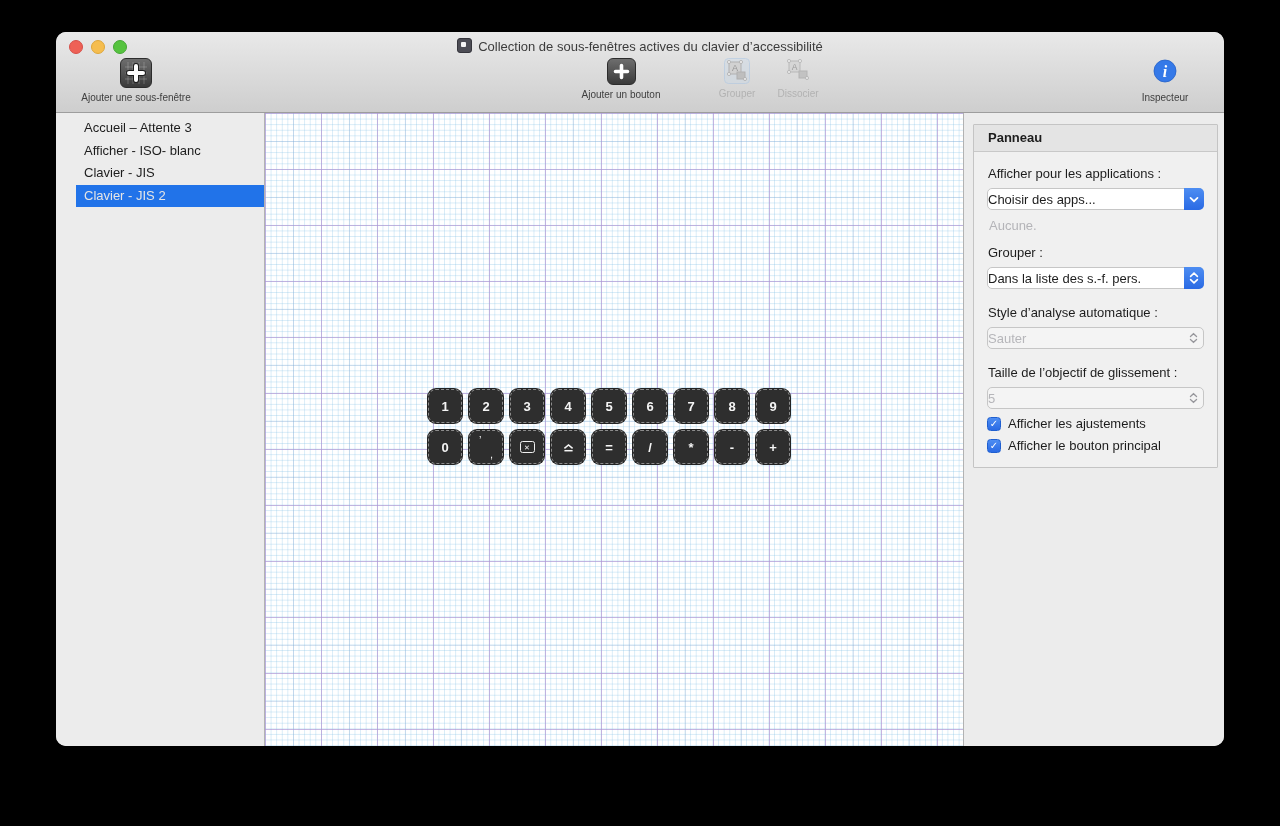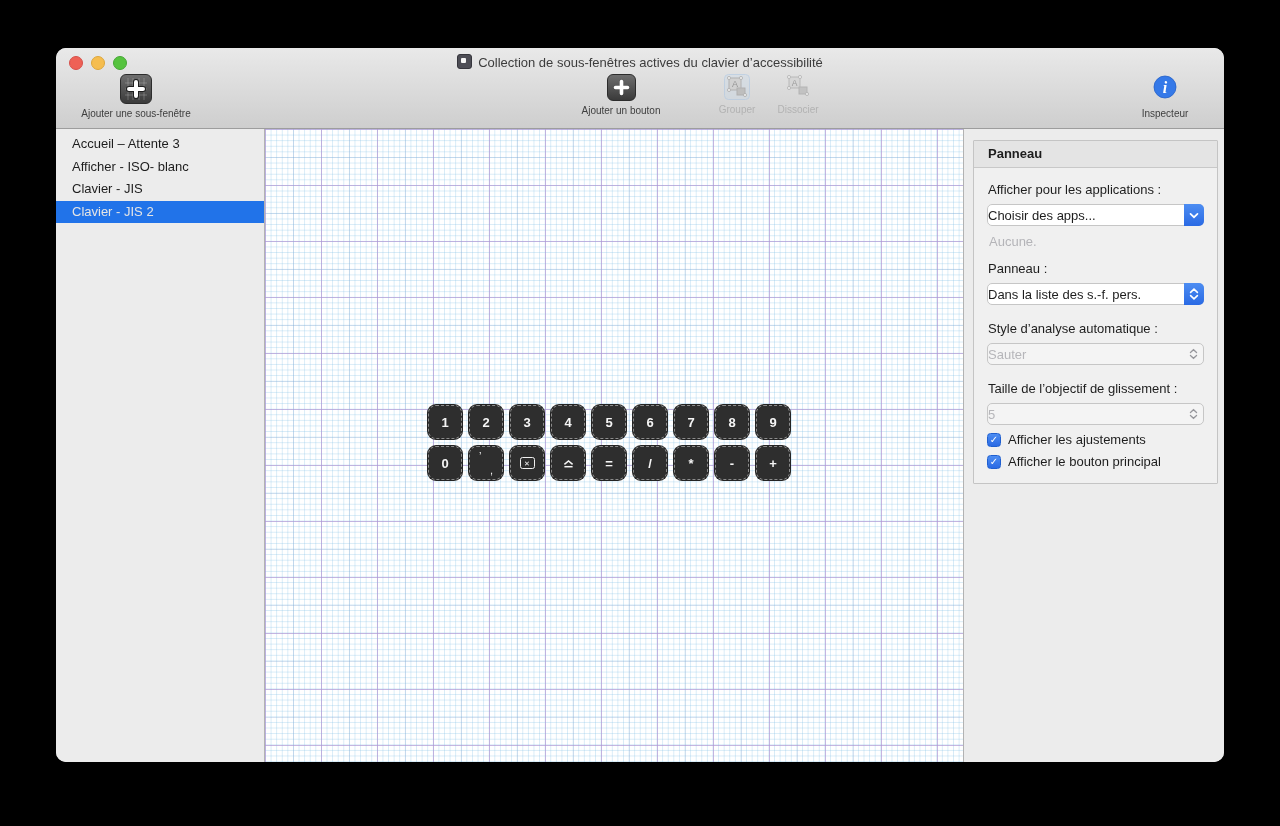--- a/index.html
+++ b/index.html
@@ -1,17 +1,17 @@
 <!DOCTYPE html>
 <html><head>
 <meta charset="utf-8">
 <style>
   html,body{margin:0;padding:0;background:#000;width:1280px;height:826px;overflow:hidden;
     font-family:"Liberation Sans",sans-serif;-webkit-font-smoothing:antialiased;}
-  .window{position:absolute;left:56px;top:48px;width:1168px;height:714px;border-radius:10px;
+  .window{position:absolute;left:56px;top:32px;width:1168px;height:714px;border-radius:10px;
     overflow:hidden;box-shadow:0 22px 60px rgba(0,0,0,.65);background:#ececec;
     display:flex;flex-direction:column;}
   
   .titlebar{height:80px;flex:0 0 80px;background:linear-gradient(#e9e9e9,#cecece);
     border-bottom:1px solid #9d9d9d;position:relative;}
   .traffic{position:absolute;left:13px;top:8px;display:flex;gap:8px;}
   .light{width:12px;height:12px;border-radius:50%;}
   .light.red{background:#ee6156;border:0.5px solid #d6504a;}
   .light.yellow{background:#f5bd4f;border:0.5px solid #dca63c;}
   .light.green{background:#56c33f;border:0.5px solid #46a636;}
@@ -20,22 +20,22 @@
     border-radius:3px;vertical-align:-2px;margin-right:6px;position:relative;}
   .proxy-icon::after{content:"";position:absolute;left:3px;top:3px;width:5px;height:5px;background:#f5f5f5;border-radius:1px;}
   .tb-btn{position:absolute;top:26px;display:flex;flex-direction:column;align-items:center;gap:4px;}
   .tb-label{font-size:10px;color:#3f3f3f;white-space:nowrap;}
   .tb-btn.disabled .tb-label{color:#b2b2b2;}
   .ic-dark{border-radius:6px;background:linear-gradient(#6e6e6e,#3a3a3a);border:1px solid #2c2c2c;
     display:flex;align-items:center;justify-content:center;}
   
   .content{flex:1;display:flex;min-height:0;}
   .sidebar{width:208px;flex:0 0 208px;background:#ececec;border-right:1px solid #b2b2b2;padding-top:4px;}
-  .sb-item{height:22.5px;line-height:22.5px;padding-left:16px;font-size:13px;color:#1d1d1d;
-    white-space:nowrap;overflow:hidden;}
+  .sb-item{height:22.5px;line-height:22.5px;padding-left:8px;font-size:13px;color:#1d1d1d;
+    white-space:nowrap;overflow:hidden;margin-left:20px;}
   .sb-item.selected{background:#2173e9;color:#e5e5e5;}
   .canvas{flex:1;position:relative;background-color:#fff;
     background-image:
       linear-gradient(90deg, rgba(184,146,213,.55) 1px, transparent 1px),
       linear-gradient(180deg, rgba(184,146,213,.55) 1px, transparent 1px),
       linear-gradient(90deg, rgba(132,162,206,.28) 1px, transparent 1px),
       linear-gradient(180deg, rgba(132,162,206,.28) 1px, transparent 1px),
       linear-gradient(90deg, rgba(126,190,229,.30) 1px, transparent 1px),
       linear-gradient(180deg, rgba(126,190,229,.30) 1px, transparent 1px);
     background-size:56px 56px,56px 56px,28px 28px,28px 28px,5.6px 5.6px,5.6px 5.6px;}
@@ -213,21 +213,21 @@
           <div class="popup">
             <span class="popup-text">Choisir des apps...</span>
             <span class="popup-cap">
               <svg width="10" height="7" viewBox="0 0 10 7">
                   <path d="M1.5 1.8 L5 5.2 L8.5 1.8" fill="none" stroke="#fff" stroke-width="1.7" stroke-linecap="round"></path>
                 </svg>
             </span>
           </div>
           <div class="none-row muted">Aucune.</div>
 
-          <div class="fld-label">Panneau :</div>
+          <div class="fld-label">Grouper :</div>
           <div class="popup">
             <span class="popup-text">Dans la liste des s.-f. pers.</span>
             <span class="popup-cap">
               <svg width="10" height="12" viewBox="0 0 10 12">
                 <path d="M1.6 4.4 L5 1.2 L8.4 4.4" fill="none" stroke="#fff" stroke-width="1.6" stroke-linecap="round"></path>
                 <path d="M1.6 7.6 L5 10.8 L8.4 7.6" fill="none" stroke="#fff" stroke-width="1.6" stroke-linecap="round"></path>
               </svg>
             </span>
           </div>
 

